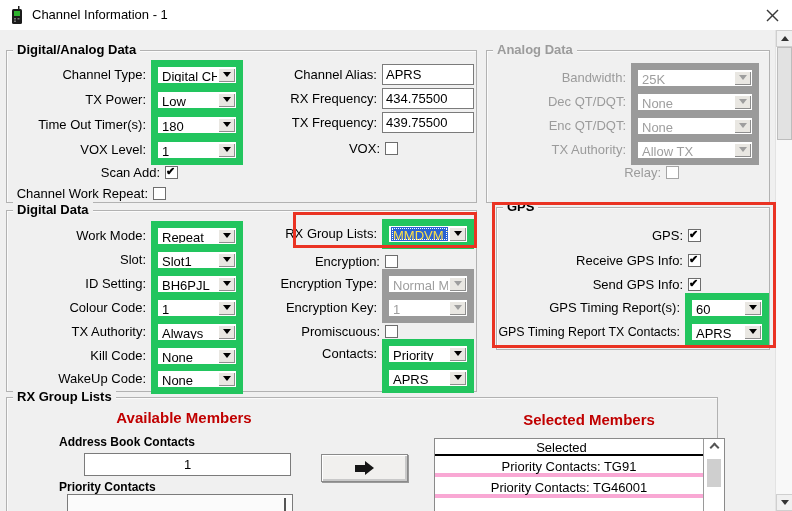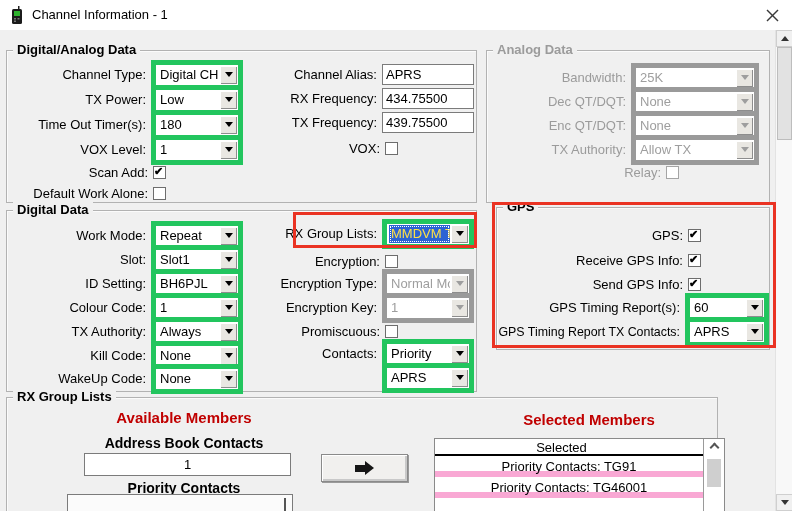--- a/index.html
+++ b/index.html
@@ -17,21 +17,21 @@
   .grp { position:absolute; border:1px solid #b2b2b2; box-shadow:inset 1px 1px 0 rgba(255,255,255,.7); }
   .grp > .legend { position:absolute; top:-9px; left:6px; background:#f0f0f0; padding:0 4px; font-weight:bold; font-size:13px; line-height:16px; }
   .grp.disabled > .legend { color:#9b9b9b; }
   .grp.disabled .lbl { color:#9b9b9b; }
 
   
   .row { position:absolute; height:21px; display:flex; align-items:center; justify-content:flex-end; }
   .lbl { white-space:nowrap; padding-right:5px; }
 
   
-  .combo { position:relative; width:92px; height:30px; background:#fff; border:5px solid #22c55e; flex:0 0 auto; }
+  .combo { position:relative; width:92px; height:30px; background:#fff; border:7px solid #22c55e; flex:0 0 auto; }
   .combo .val { position:absolute; left:2px; top:1px; right:19px; bottom:1px; padding:1px 2px 0 2px; white-space:nowrap; overflow:hidden; }
   .combo .btn { position:absolute; right:1px; top:1px; bottom:1px; width:17px; background:#e9e7e2; box-shadow:inset 1px 1px 0 #fff, inset -1px -1px 0 #8d8d8d; display:flex; align-items:center; justify-content:center; }
   .tri { width:0; height:0; border-left:4px solid transparent; border-right:4px solid transparent; border-top:5px solid #000; }
   .combo.w84 { width:84px; } .combo.w128 { width:128px; }
   .combo.disabled .val { color:#9e9e9e; }
   .combo.disabled .tri { border-top-color:#9e9e9e; }
   .combo.disabled { border-color:#9a9a9a; }
   .val.sel { background:#2b63d3; color:#fde047; outline:1px dotted #fff; outline-offset:-2px; }
 
   
@@ -40,33 +40,33 @@
   
   .cb { position:relative; width:13px; height:13px; background:#fff; border:1px solid #6d6d6d; flex:0 0 auto; }
   .cb.checked::after { content:"✔"; position:absolute; left:0px; top:-2px; font-size:11px; font-weight:bold; color:#000; }
   .cb.disabled { border-color:#a5a5a5; }
 
   
   .annot { position:absolute; border:3px solid #ea3323; pointer-events:none; z-index:50; }
 
   
   .redhead { position:absolute; font-weight:bold; font-size:15px; color:#c00000; text-align:center; }
-  .blackhead { position:absolute; font-weight:bold; font-size:14px; color:#000; text-align:center; }
+  .blackhead { position:absolute; font-weight:bold; font-size:12px; color:#000; text-align:left; }
   .abc-input { position:absolute; background:#fff; border:1px solid #7b7b7b; text-align:center; font-family:inherit; font-size:13px; height:23px; }
   .listbox { position:absolute; background:#fbfbfb; border:1px solid #7b7b7b; }
   .chev-up { width:7px; height:7px; border-left:2px solid #555; border-top:2px solid #555; transform:rotate(45deg); }
   .lb-scroll { position:absolute; right:6px; top:5px; }
 
   .movebtn { position:absolute; background:#f1f0ee; border:1px solid #8a8a8a; box-shadow:inset 1px 1px 0 #fff, inset -2px -2px 0 #c9c9c9, 1px 1px 0 #9a9a9a; display:flex; align-items:center; justify-content:center; }
   .arrow-stem { width:10px; height:7px; background:#161616; }
   .arrow-head { width:0; height:0; border-top:7px solid transparent; border-bottom:7px solid transparent; border-left:9px solid #161616; }
 
   .seltable { position:absolute; background:#fff; border:1px solid #8a8a8a; overflow:hidden; }
   .seltable .hdr { height:17px; line-height:17px; text-align:center; border-bottom:2px solid #000; padding-right:36px; }
-  .seltable .trow { height:21px; line-height:21px; text-align:center; border-bottom:6px solid #f9a8d4; padding-right:21px; }
+  .seltable .trow { height:21px; line-height:21px; text-align:center; border-bottom:4px solid #f9a8d4; padding-right:21px; }
   .tbl-scroll { position:absolute; right:0; top:0; bottom:0; width:21px; background:#fff; border-left:1px solid #9a9a9a; }
   .tbl-scroll .chev-up { position:absolute; right:6px; top:5px; }
   .tbl-thumb { position:absolute; left:3px; right:3px; top:20px; height:28px; background:#cfcfcf; }
 
   
   .vscroll { position:absolute; left:775px; top:30px; width:17px; height:481px; background:#f8f8f8; border-left:1px solid #e3e3e3; }
   .sb-btn { position:absolute; left:0; width:17px; height:17px; background:#f0f0f0; border:1px solid #cfcfcf; display:flex; align-items:center; justify-content:center; }
   .sb-up { top:0; } .sb-down { bottom:0; }
   .tri-up { width:0; height:0; border-left:4px solid transparent; border-right:4px solid transparent; border-bottom:5px solid #333; }
   .tri-dn { width:0; height:0; border-left:4px solid transparent; border-right:4px solid transparent; border-top:5px solid #333; }
@@ -127,26 +127,26 @@
     </div>
     <div class="row" style="left:2px;top:88px;width:234px">
       <span class="lbl">VOX Level:</span>
       <div class="combo">
         <span class="val">1</span>
         <span class="btn">
             <i class="tri"></i>
           </span>
       </div>
     </div>
-    <div class="row" style="left:2px;top:111px;width:157px">
+    <div class="row" style="left:14px;top:111px;width:157px">
       <span class="lbl">Scan Add:</span>
       <span class="cb checked"></span>
     </div>
     <div class="row" style="left:2px;top:132px;width:157px">
-      <span class="lbl">Default Work Alone:</span>
+      <span class="lbl">Channel Work Repeat:</span>
       <span class="cb"></span>
     </div>
 
     <div class="row" style="left:175px;top:13px;width:292px">
       <span class="lbl">Channel Alias:</span>
       <input class="ti" value="APRS" style="">
     </div>
     <div class="row" style="left:175px;top:37px;width:292px">
       <span class="lbl">RX Frequency:</span>
       <input class="ti" value="434.75500" style="">

